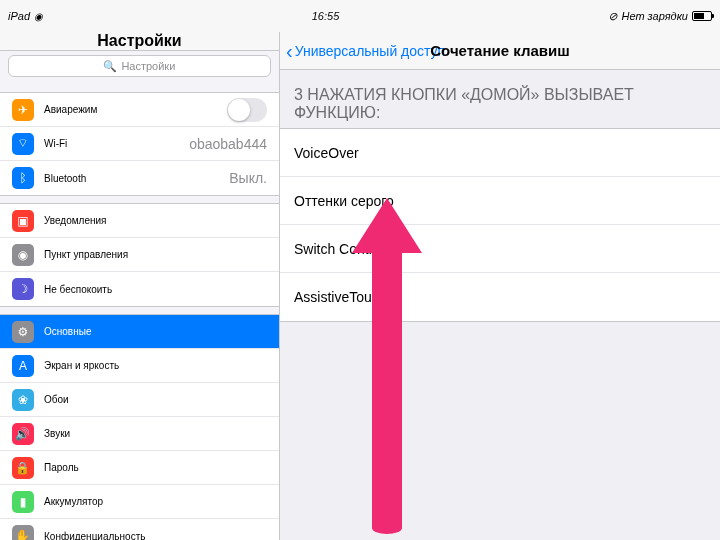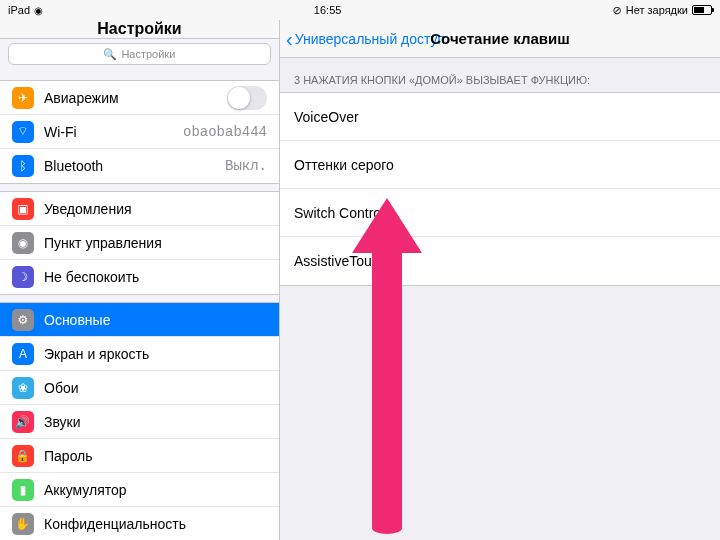--- a/index.html
+++ b/index.html
@@ -1,41 +1,41 @@
 <!DOCTYPE html>
 <html><head>
 <meta charset="utf-8">
 <style>
 *{margin:0;padding:0;box-sizing:border-box;font-family:-apple-system,"Helvetica Neue",Arial,sans-serif;}
 body{width:720px;height:540px;background:#efeff4;overflow:hidden;position:relative;}
-.status-bar{height:18px;background:#f7f7f7;display:flex;align-items:center;justify-content:space-between;padding:10px 8px;font-size:11px;color:#000;}
+.status-bar{height:18px;background:#f7f7f7;display:flex;align-items:center;justify-content:space-between;padding:16px 8px;font-size:11px;color:#000;font-style:italic;}
 .status-left,.status-right{display:flex;align-items:center;gap:4px;}
 .wifi-ind{font-size:10px;}
 .main{display:flex;height:522px;}
 .sidebar{width:280px;background:#f3f3f8;border-right:1px solid #c8c7cc;display:flex;flex-direction:column;}
 .sidebar-header{height:38px;display:flex;align-items:center;justify-content:center;font-size:16px;font-weight:600;border-bottom:1px solid #c8c7cc;background:#f7f7f7;}
 .search-wrap{padding:4px 8px 8px;}
 .search{height:22px;background:#fff;border:1px solid #c8c7cc;border-radius:6px;font-size:11px;color:#8e8e93;display:flex;align-items:center;justify-content:center;gap:4px;}
 .list{background:#fff;border-top:1px solid #c8c7cc;border-bottom:1px solid #c8c7cc;}
 .row{height:34px;display:flex;align-items:center;padding:0 12px;border-bottom:1px solid #e5e5ea;position:relative;}
 .row:last-child{border-bottom:none;}
 .row .icon{width:22px;height:22px;border-radius:5px;margin-right:10px;display:flex;align-items:center;justify-content:center;color:#fff;font-size:12px;flex-shrink:0;}
-.row .label{font-size:14px;color:#000;flex:1;}
-.row .val{font-size:14px;color:#8e8e93;font-family:Liberation Mono, monospace;}
+.row .label{font-size:10px;color:#000;flex:1;}
+.row .val{font-size:14px;color:#8e8e93;}
 .row.selected{background:#007aff;}
 .row.selected .label{color:#fff;}
 .gap{height:20px;}
 .toggle{width:40px;height:24px;background:#e5e5ea;border-radius:12px;position:relative;}
 .toggle::after{content:"";position:absolute;left:1px;top:1px;width:22px;height:22px;background:#fff;border-radius:50%;box-shadow:0 1px 3px rgba(0,0,0,.3);}
 .detail{flex:1;background:#efeff4;display:flex;flex-direction:column;}
 .detail-header{height:38px;background:#f7f7f7;border-bottom:1px solid #c8c7cc;display:flex;align-items:center;position:relative;}
 .back{display:flex;align-items:center;color:#007aff;font-size:14px;padding-left:6px;cursor:pointer;}
 .chev{font-size:20px;line-height:1;margin-right:2px;}
 .detail-title{position:absolute;left:50%;transform:translateX(-50%);font-size:15px;font-weight:600;}
-.section-header{font-size:11px;color:#6d6d72;padding:16px 14px 6px;}
+.section-header{font-size:16px;color:#6d6d72;padding:16px 14px 6px;}
 .detail-list{background:#fff;border-top:1px solid #c8c7cc;border-bottom:1px solid #c8c7cc;}
 .drow{height:48px;display:flex;align-items:center;padding:0 14px;border-bottom:1px solid #e5e5ea;font-size:14px;}
 .drow:last-child{border-bottom:none;}
 .drow .check{color:#007aff;font-size:16px;margin-left:auto;}
 .arrow-overlay{position:absolute;left:352px;top:198px;pointer-events:none;z-index:100;}
 .ic-orange{background:#ff9500;}
 .ic-blue{background:#007aff;}
 .ic-red{background:#ff3b30;}
 .ic-grey{background:#8e8e93;}
 .ic-moon{background:#5856d6;}

